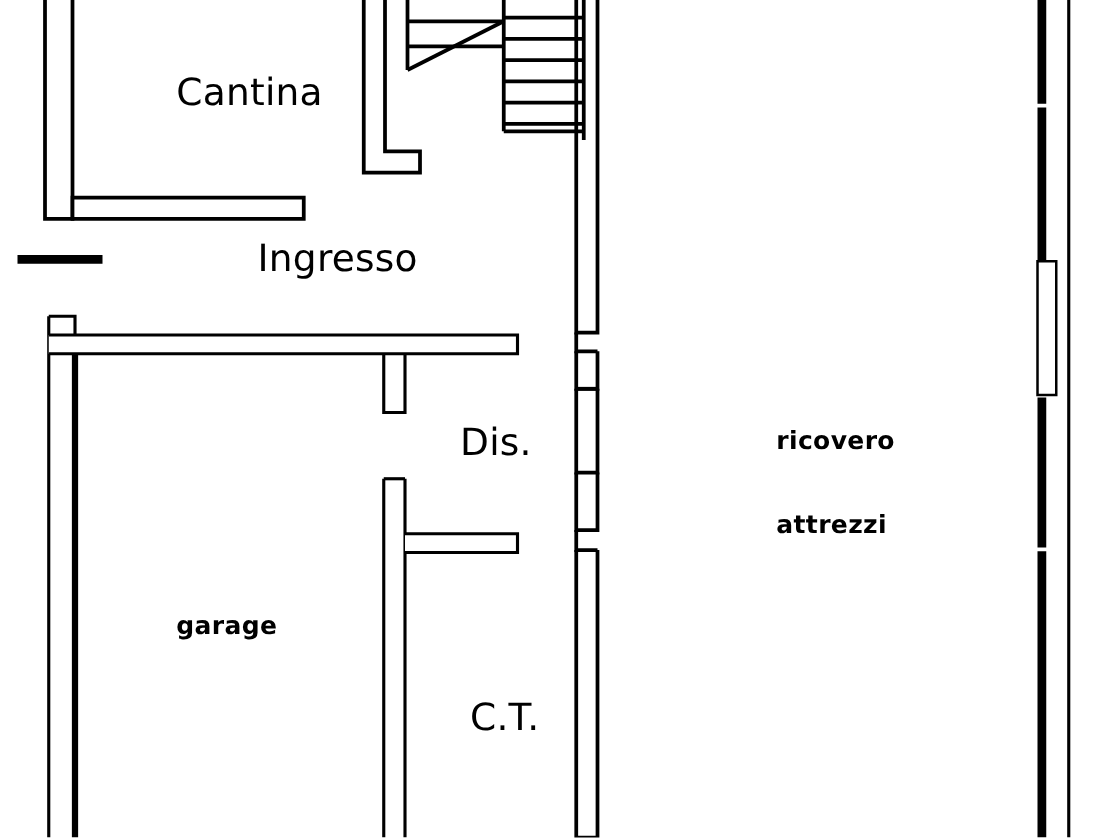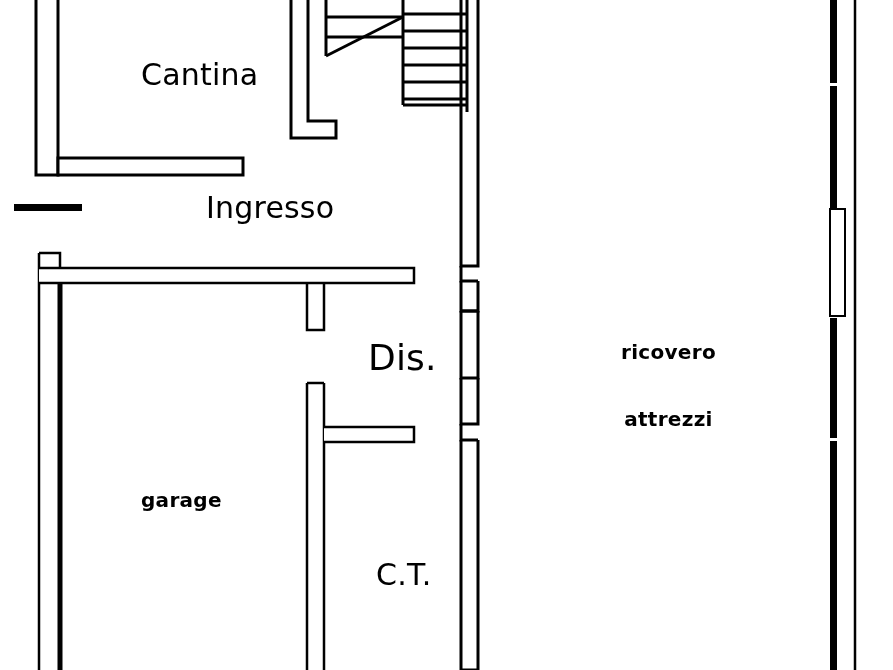--- a/index.html
+++ b/index.html
@@ -44,42 +44,41 @@
   }
   .lbl-ingresso {
     left: 206px;
     top: 191px;
     font-size: 30px;
     letter-spacing: 0.2px;
   }
   .lbl-dis {
     left: 368px;
     top: 338px;
-    font-size: 36px;
+    font-size: 30px;
     letter-spacing: 0.2px;
   }
   .lbl-ct {
     left: 376px;
     top: 558px;
     font-size: 30px;
     letter-spacing: 0.2px;
   }
   .lbl-garage {
     left: 141px;
     top: 489px;
     font-size: 20px;
     font-weight: bold;
     letter-spacing: 0.3px;
   }
   .lbl-ricovero {
     left: 621px;
     top: 296px;
     font-size: 20px;
     font-weight: bold;
-    text-align: center;
     letter-spacing: 0.3px;
   }
 </style>
 </head>
 <body>
 
 <div id="plan-root">
 
   <svg id="floorplan-svg" viewBox="0 0 893 670" xmlns="http://www.w3.org/2000/svg">
 

